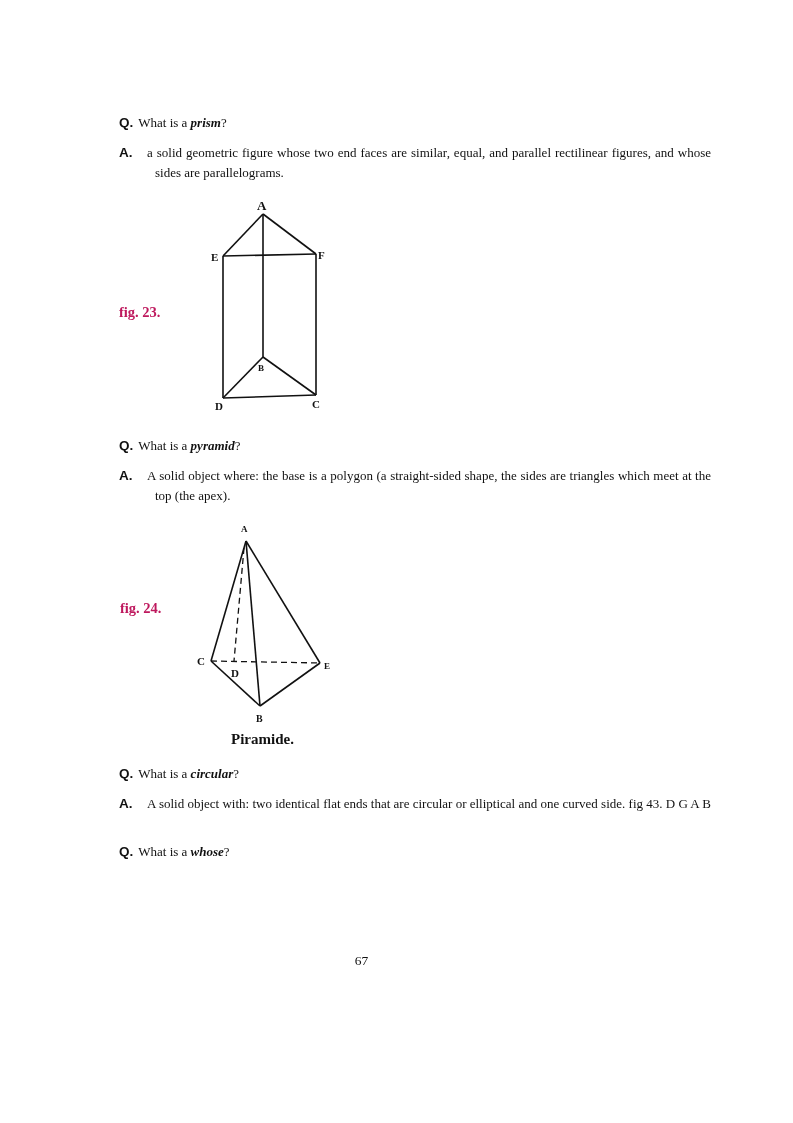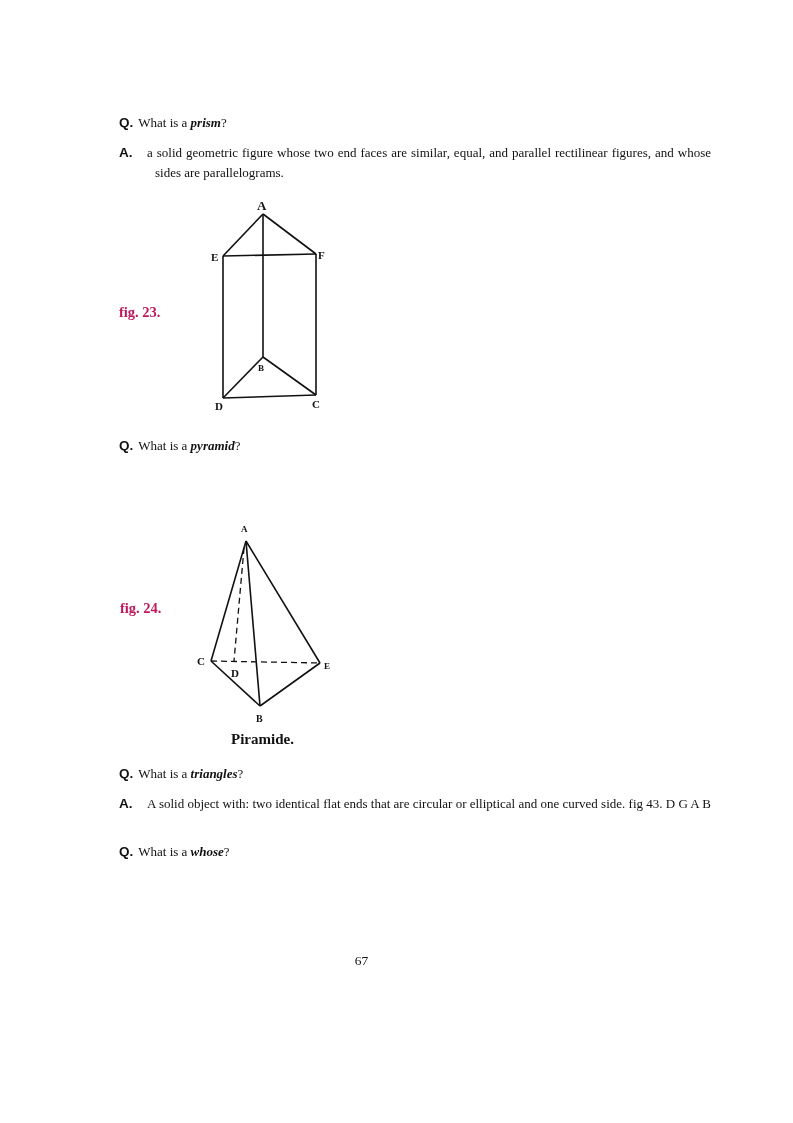--- a/index.html
+++ b/index.html
@@ -48,20 +48,23 @@
     <text class="pt" x="11" y="69">E</text>
     <text class="pt" x="118" y="67">F</text>
     <text class="pt" x="58" y="179" style="font-size:9px">B</text>
     <text class="pt" x="15" y="218">D</text>
     <text class="pt" x="112" y="216">C</text>
   </svg>
 
   <div class="qa" style="top:436px;">
     <span class="tag">Q.</span><span>What is a </span><span class="term">pyramid</span><span>?</span>
   </div>
+  <div class="qa ans" style="top:466px;">
+    <span class="tag" style="display:inline-block; width:23px; text-indent:0;">A.</span><span>A solid object where: the base is a polygon (a straight-sided shape, the sides are triangles which meet at the top (the apex).</span>
+  </div>
 
   <div class="fig-label" style="left:120px; top:600px;">fig. 24.</div>
   <svg class="fig" style="left:190px; top:518px;" width="160" height="232" viewBox="0 0 160 232">
     <g stroke="#111" stroke-width="1.6" fill="none">
       <line x1="56" y1="23" x2="21" y2="143"></line>
       <line x1="56" y1="23" x2="130" y2="145"></line>
       <line x1="56" y1="23" x2="70" y2="188"></line>
       <line x1="21" y1="143" x2="70" y2="188"></line>
       <line x1="130" y1="145" x2="70" y2="188"></line>
     </g>
@@ -71,21 +74,21 @@
     </g>
     <text class="pt" x="51" y="14" style="font-size:9px">A</text>
     <text class="pt" x="7" y="147">C</text>
     <text class="pt" x="41" y="159">D</text>
     <text class="pt" x="134" y="151" style="font-size:9px">E</text>
     <text class="pt" x="66" y="204" style="font-size:10px">B</text>
     <text class="caption" x="41" y="226">Piramide.</text>
   </svg>
 
   <div class="qa" style="top:764px;">
-    <span class="tag">Q.</span><span>What is a </span><span class="term">triangles</span><span>?</span>
+    <span class="tag">Q.</span><span>What is a </span><span class="term">circular</span><span>?</span>
   </div>
   <div class="qa ans" style="top:794px;">
     <span class="tag" style="display:inline-block; width:23px; text-indent:0;">A.</span><span>A solid object with: two identical flat ends that are circular or elliptical and one curved side. fig 43. D G A B</span>
   </div>
 
   <div class="qa" style="top:842px;">
     <span class="tag">Q.</span><span>What is a </span><span class="term">whose</span><span>?</span>
   </div>
 
   <div class="pagenum">67</div>

